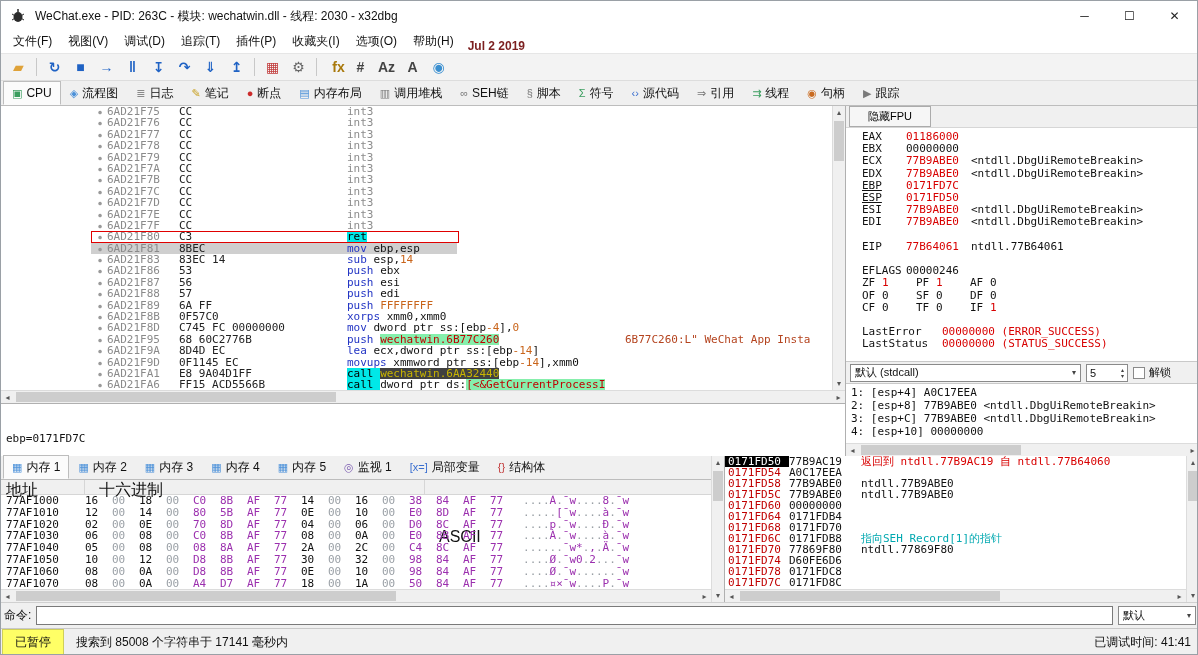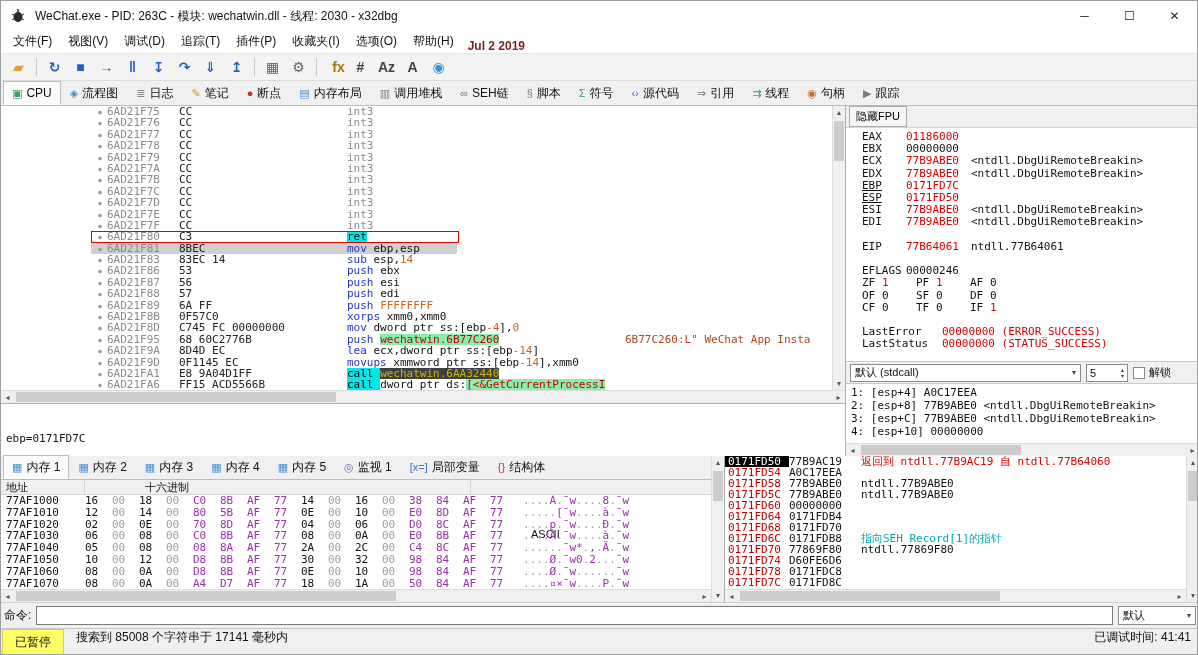--- a/index.html
+++ b/index.html
@@ -54,21 +54,21 @@
   .hscroll{height:13px;background:#f0f0f0;border-top:1px solid #dcdcdc;display:flex;align-items:center;position:relative;flex:none;}
   .sb-btn{width:13px;height:13px;font-size:8px;color:#555;display:flex;align-items:center;justify-content:center;flex:none;}
   .sb-track{flex:1;position:relative;align-self:stretch;}
   .sb-thumb{position:absolute;background:#cdcdcd;}
   .vscroll .sb-thumb{left:1px;right:1px;}
   .hscroll .sb-thumb{top:1px;bottom:1px;}
   .infopane{height:52px;background:#ffffff;border-top:1px solid #b0b0b0;font-family:"DejaVu Sans Mono",monospace;font-size:11px;line-height:13px;padding:2px 5px;white-space:pre;}
   
   .regpanel{flex:1;background:#ffffff;display:flex;flex-direction:column;overflow:hidden;}
   .reg-header{height:22px;background:#f0f0f0;border-bottom:1px solid #d6d6d6;display:flex;align-items:center;padding-left:3px;flex:none;}
-  .hidefpu{font-size:11px;padding:2px 6px;background:#f6f6f6;border:1px solid #ababab;font-family:"Liberation Sans",sans-serif;}
+  .hidefpu{font-size:11px;padding:2px 18px;background:#f6f6f6;border:1px solid #ababab;font-family:"Liberation Sans",sans-serif;}
   .registers{height:233px;font-family:"DejaVu Sans Mono",monospace;font-size:11px;line-height:12.2px;padding:3px 16px;overflow:hidden;flex:none;}
   .rline{display:flex;white-space:pre;}
   .rblank{height:12.2px;}
   .rname{width:44px;}
   .rname.ul{text-decoration:underline;}
   .rval.chg{color:#d80000;}
   .rextra{margin-left:12px;}
   .fpair{width:54px;}
   .fv1{color:#d80000;}
   .llabel{width:80px;}
@@ -80,21 +80,21 @@
   .spin{width:42px;background:#fff;border:1px solid #8a8a8a;height:18px;display:flex;align-items:center;justify-content:space-between;padding:0 3px;}
   .spin-btns{display:flex;flex-direction:column;font-size:6px;line-height:6px;color:#444;}
   .chk{display:flex;align-items:center;gap:4px;}
   .chk .box{width:12px;height:12px;background:#fff;border:1px solid #8a8a8a;display:inline-block;}
   .args{height:60px;border-top:1px solid #c9c9c9;background:#ffffff;font-family:"DejaVu Sans Mono",monospace;font-size:11px;line-height:13px;padding:2px 5px;overflow:hidden;flex:none;white-space:pre;}
   
   .bottom{position:absolute;top:455px;left:0;width:1198px;height:146px;display:flex;background:#f0f0f0;}
   .bottom-left{width:710px;display:flex;flex-direction:column;}
   .tabbar2{height:24px;background:#f0f0f0;display:flex;align-items:flex-end;padding-left:2px;border-bottom:1px solid #bdbdbd;font-size:12px;flex:none;}
   .dump{flex:1;background:#ffffff;overflow:hidden;display:flex;flex-direction:column;}
-  .dump-header{height:15px;background:#f0f0f0;border-bottom:1px solid #d6d6d6;display:flex;font-size:11px;flex:none;gap:46px;}
+  .dump-header{height:15px;background:#f0f0f0;border-bottom:1px solid #d6d6d6;display:flex;font-size:16px;flex:none;}
   .dh-addr{width:84px;padding-left:5px;border-right:1px solid #d6d6d6;}
   .dh-hex{width:340px;padding-left:14px;border-right:1px solid #d6d6d6;}
   .dh-ascii{padding-left:14px;margin-top:48px;}
   .dumprows{flex:1;overflow:hidden;font-family:"DejaVu Sans Mono",monospace;font-size:11px;line-height:11.8px;}
   .hrow{display:flex;height:11.8px;white-space:pre;}
   .haddr{width:84px;padding-left:5px;color:#111;}
   .hhex{width:432px;display:flex;}
   .hb{width:27px;}
   .hb-zero{color:#9aa0a6;}
   .hb-val{color:#111;}
@@ -110,21 +110,21 @@
   .sval{width:72px;color:#111;}
   .snote{flex:1;overflow:hidden;}
   .n-ret{color:#d80000;}
   .n-plain{color:#111;}
   .n-seh{color:#00a8b0;}
   
   .cmdbar{position:absolute;top:601px;left:0;width:1198px;height:26px;background:#f0f0f0;border-top:1px solid #d0d0d0;display:flex;align-items:center;gap:5px;padding:0 3px;font-size:12px;}
   .cmd-input{flex:1;height:19px;border:1px solid #7a7a7a;background:#fff;font-size:12px;padding:0 3px;font-family:"DejaVu Sans Mono",monospace;}
   .cmd-combo{width:78px;height:19px;}
   
-  .statusbar{position:absolute;top:627px;left:0;width:1198px;height:28px;background:#f0f0f0;border-top:1px solid #c8c8c8;display:flex;align-items:flex-start;font-size:12px;}
+  .statusbar{position:absolute;top:627px;left:0;width:1198px;height:28px;background:#f0f0f0;border-top:1px solid #c8c8c8;display:flex;align-items:center;font-size:12px;}
   .status-state{background:#ffff66;border:1px solid #cfcf5a;padding:4px 12px;margin-left:1px;white-space:nowrap;}
   .status-msg{margin-left:12px;white-space:nowrap;}
   .status-time{margin-left:auto;margin-right:8px;white-space:nowrap;}
 </style>
 </head>
 <body>
 
 <div class="window">
 
   <div class="titlebar">

